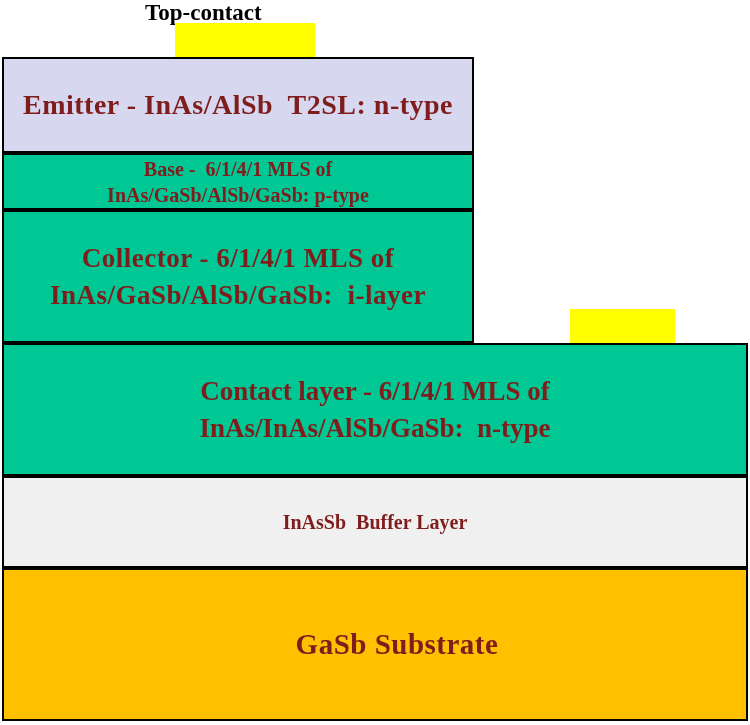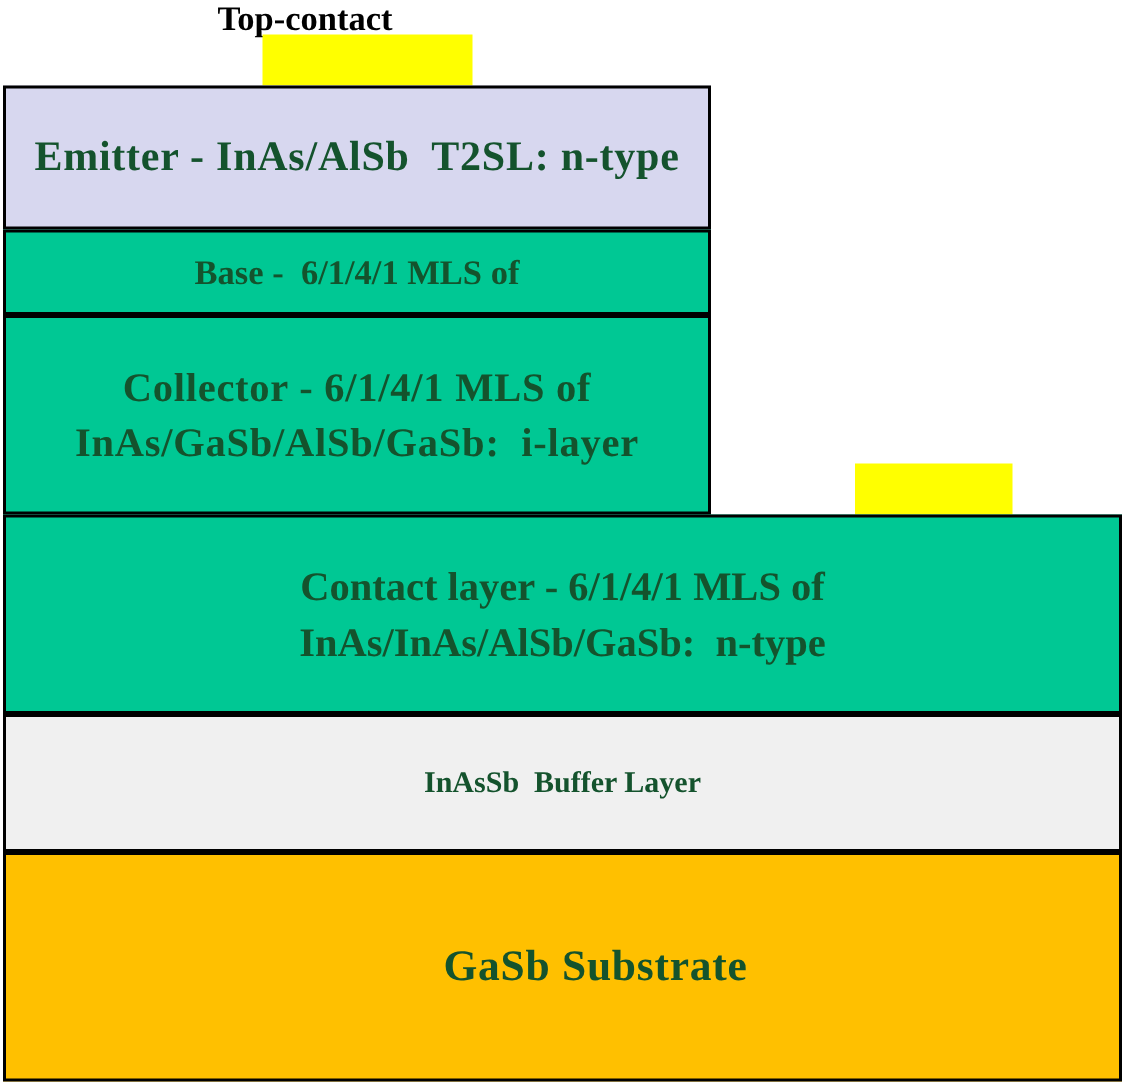--- a/index.html
+++ b/index.html
@@ -17,21 +17,21 @@
   }
   .layer {
     position: absolute;
     box-sizing: border-box;
     border: 2px solid #000000;
     display: flex;
     flex-direction: column;
     justify-content: center;
     align-items: center;
     text-align: right;
-    color: #14532d;
+    color: #7f1d1d;
     font-weight: bold;
   }
   .line { white-space: pre-wrap; }
 
   .contact-label {
     position: absolute;
     color: #000000;
     font-weight: bold;
     font-size: 23px;
     white-space: pre-wrap;
@@ -45,21 +45,21 @@
   #top-contact-pad     { left: 175px; top: 23px;  width: 140px; height: 34px; }
 
   #layer-emitter {
     left: 2px; top: 57px; width: 472px; height: 96px;
     background: #D7D7EF;
     font-size: 28px; letter-spacing: 0.5px;
   }
   #layer-base {
     left: 2px; top: 153px; width: 472px; height: 57px;
     background: #00C894;
-    font-size: 23px; line-height: 26px;
+    font-size: 20px; line-height: 26px;
   }
   #layer-collector {
     left: 2px; top: 210px; width: 472px; height: 133px;
     background: #00C894;
     font-size: 27px; line-height: 37px; letter-spacing: 0.5px;
   }
   #bottom-contact-label { left: 529px; top: 265px; width: 200px; }
   #bottom-contact-pad   { left: 570px; top: 309px; width: 105px; height: 34px; }
 
   #layer-contact {
@@ -86,20 +86,21 @@
   <div id="top-contact-label" class="contact-label">Top-contact</div>
 
   <div id="top-contact-pad" class="contact-pad"></div>
 
   <div id="layer-emitter" class="layer">
     <div class="line">Emitter - InAs/AlSb  T2SL: n-type</div>
   </div>
 
   <div id="layer-base" class="layer">
     <div class="line">Base -  6/1/4/1 MLS of</div>
+    <div class="line">InAs/GaSb/AlSb/GaSb: p-type</div>
   </div>
 
   <div id="layer-collector" class="layer">
     <div class="line">Collector - 6/1/4/1 MLS of</div>
     <div class="line">InAs/GaSb/AlSb/GaSb:  i-layer</div>
   </div>
 
 
   <div id="bottom-contact-pad" class="contact-pad"></div>
 

